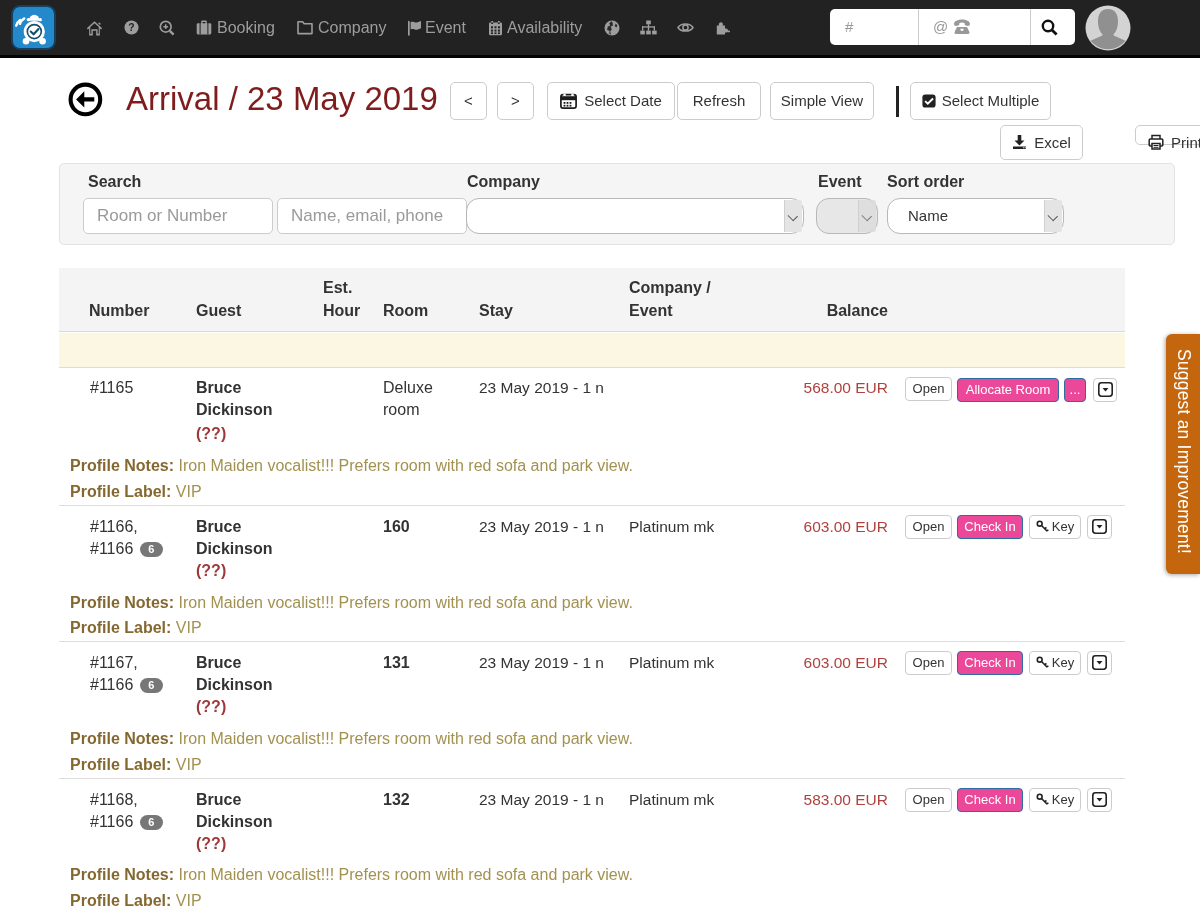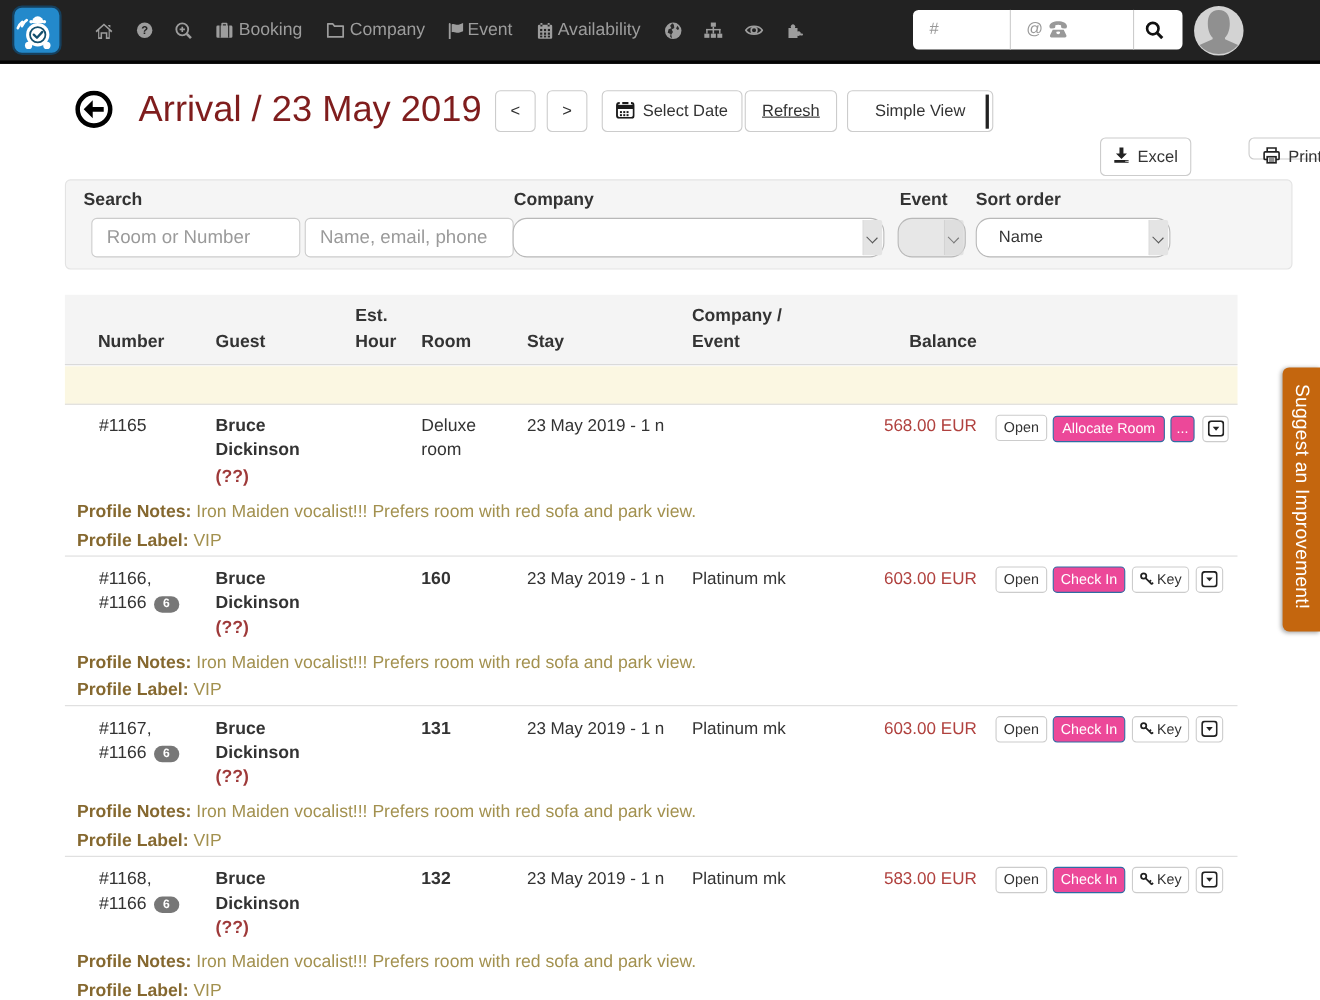--- a/index.html
+++ b/index.html
@@ -164,35 +164,39 @@
         <rect x="11.3" y="0.6" width="2.3" height="2.4" fill="#fff"></rect>
         <g fill="#1b1b1b">
           <rect x="3.6" y="9" width="1.8" height="1.8"></rect>
           <rect x="6.6" y="9" width="1.8" height="1.8"></rect>
           <rect x="9.6" y="9" width="1.8" height="1.8"></rect>
           <rect x="3.6" y="11.8" width="1.8" height="1.8"></rect>
           <rect x="6.6" y="11.8" width="1.8" height="1.8"></rect>
           <rect x="9.6" y="11.8" width="1.8" height="1.8"></rect>
         </g>
       </svg>Select Date</div>
-  <div class="btn" style="left:677px;top:82px;width:84px;text-decoration:underline;">Refresh</div>
-  <div class="btn" style="left:770px;top:82px;width:133px;">Simple View</div>
+  <div class="btn" style="left:677px;top:82px;width:84px;">Refresh</div>
+  <div class="btn" style="left:770px;top:82px;width:104px;">Simple View</div>
   <div class="abs" style="left:896px;top:86px;width:3px;height:31px;background:#222;"></div>
+  <div class="btn" style="left:910px;top:82px;width:141px;"><svg style="vertical-align:-2px;margin-right:6px;" width="14" height="14" viewBox="0 0 17 17">
+        <rect x="0.5" y="0.5" width="16" height="16" rx="3.5" fill="#222"></rect>
+        <path d="M3.8 8.6 l3.2 3.2 L13.4 5.4" fill="none" stroke="#fff" stroke-width="2.4"></path>
+      </svg>Select Multiple</div>
   <div class="btn" style="left:1000px;top:125px;width:83px;height:35px;line-height:33px;"><svg style="vertical-align:-2px;margin-right:7px;" width="15" height="16" viewBox="0 0 15 16" fill="#222">
         <path d="M5.7 1 h3.6 v5.5 h3.2 L7.5 11.5 2.5 6.5 h3.2 Z"></path>
         <path d="M1 12.5 h13 V15 H1 Z M11.2 13.2 h1 v1 h-1 Z M12.8 13.2 h1 v1 h-1 Z" fill-rule="evenodd"></path>
       </svg>Excel</div>
   <div class="btn" style="left:1095px;top:125px;width:80px;height:20px;line-height:33px;margin-left:40px;"><svg style="vertical-align:-2px;margin-right:7px;" width="16" height="16" viewBox="0 0 16 16" fill="none" stroke="#222">
         <path d="M4 5 V1.5 h8 V5" stroke-width="1.5"></path>
         <rect x="1.2" y="5" width="13.6" height="7" rx="1" stroke-width="1.5" fill="none"></rect>
         <rect x="4" y="9.5" width="8" height="5.5" fill="#fff" stroke-width="1.5"></rect>
         <path d="M5.5 11.5 h5 M5.5 13.3 h5" stroke-width="1"></path>
       </svg>Print</div>
   <div id="well"></div>
-  <div class="wlabel" style="left:76px;">Search</div>
+  <div class="wlabel" style="left:88px;">Search</div>
   <div class="wlabel" style="left:467px;">Company</div>
   <div class="wlabel" style="left:818px;">Event</div>
   <div class="wlabel" style="left:887px;">Sort order</div>
   <div class="winput" style="left:70px;width:190px;">Room or Number</div>
   <div class="winput" style="left:264px;width:190px;">Name, email, phone</div>
   <div class="wsel" style="left:466px;width:338px;">
       <div class="selarrow"></div>
     </div>
   <div class="wsel" style="left:816px;width:62px;background:#e7e7e7;">
       <div class="selarrow" style="background:#dcdcdc;border-left-color:#c8c8c8;opacity:0.75;"></div>

